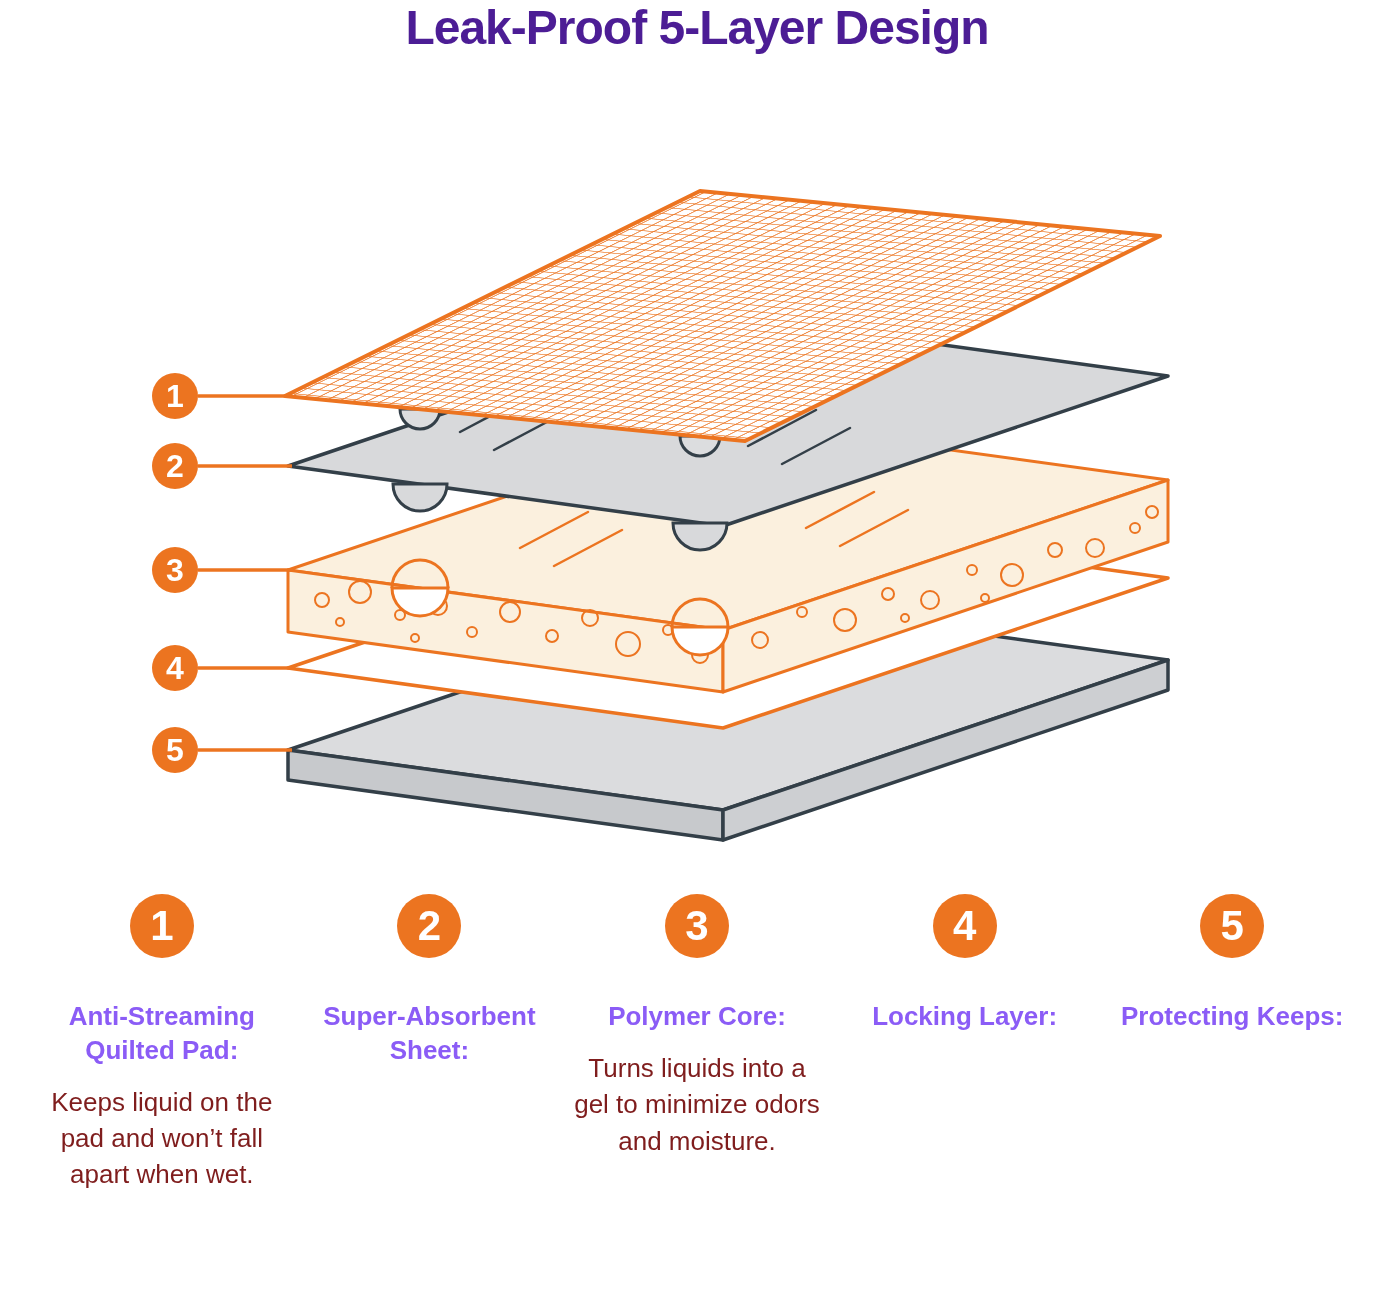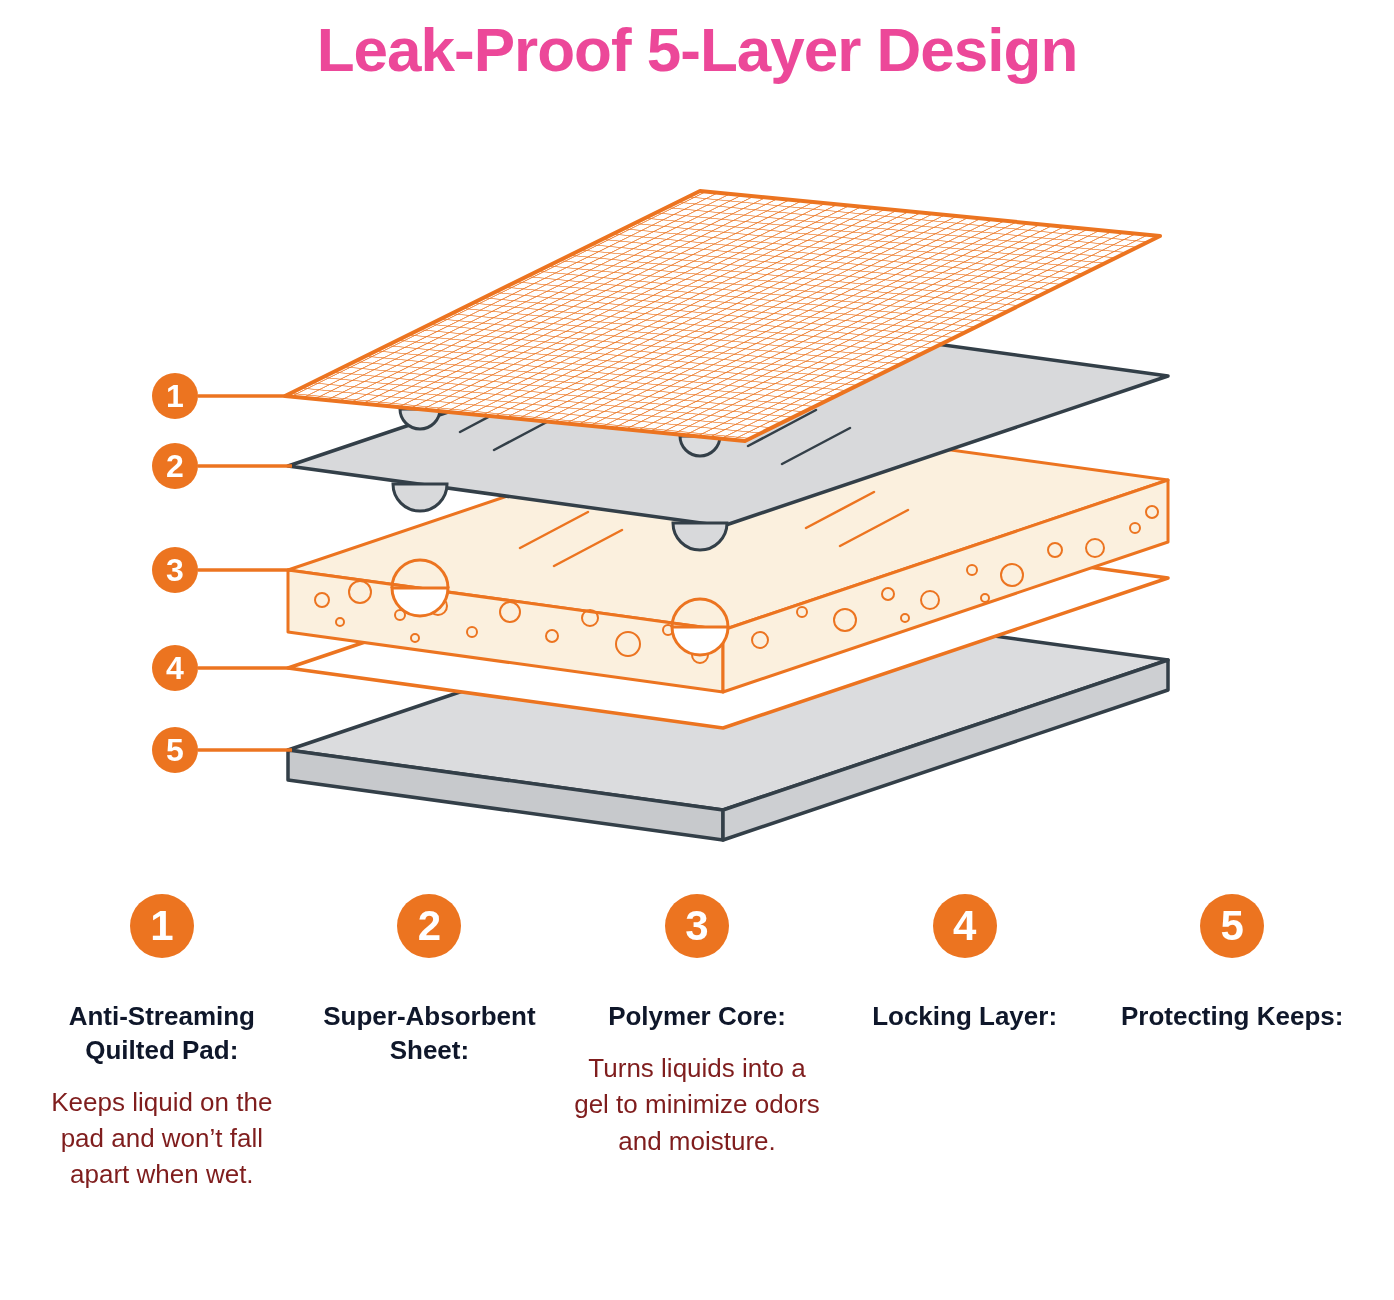--- a/index.html
+++ b/index.html
@@ -1,27 +1,27 @@
 <!DOCTYPE html>
 <html><head>
 <meta charset="utf-8">
 <style>
   html,body{margin:0;padding:0;background:#ffffff;}
   .page{position:relative;width:1394px;height:1300px;background:#fff;overflow:hidden;
         font-family:"Liberation Sans","DejaVu Sans",sans-serif;color:#1c1c1c;}
-  .title{box-sizing:border-box;height:150px;margin:0;padding-top:14px;text-align:center;
-         font-size:62px;font-weight:bold;color:#ec4899;letter-spacing:-1px;}
+  .title{box-sizing:border-box;height:150px;margin:0;padding-top:0;text-align:center;
+         font-size:48px;font-weight:bold;color:#4c1d95;letter-spacing:-1px;}
   svg.diagram{display:block;}
   .features{box-sizing:border-box;display:flex;justify-content:center;align-items:flex-start;
             padding:0 28px;margin-top:44px;}
   .feature{flex:1 1 0;padding:0 10px;text-align:center;}
   .badge{display:flex;align-items:center;justify-content:center;width:64px;height:64px;
          margin:0 auto 42px auto;border-radius:50%;background:#EC7420;color:#fff;
          font-size:42px;font-weight:bold;}
-  .feature h3{margin:0 0 16px 0;font-size:26px;line-height:1.3;font-weight:bold;color:#0f172a;}
+  .feature h3{margin:0 0 16px 0;font-size:26px;line-height:1.3;font-weight:bold;color:#8b5cf6;}
   .feature p{margin:0 auto;max-width:252px;font-size:26px;line-height:1.4;font-weight:normal;color:#7f1d1d;}
 </style>
 </head>
 <body>
 
 <div class="page">
 
   <h1 class="title">Leak-Proof 5-Layer Design</h1>
 
   <svg class="diagram" width="1394" height="700" viewBox="0 150 1394 700" xmlns="http://www.w3.org/2000/svg">

